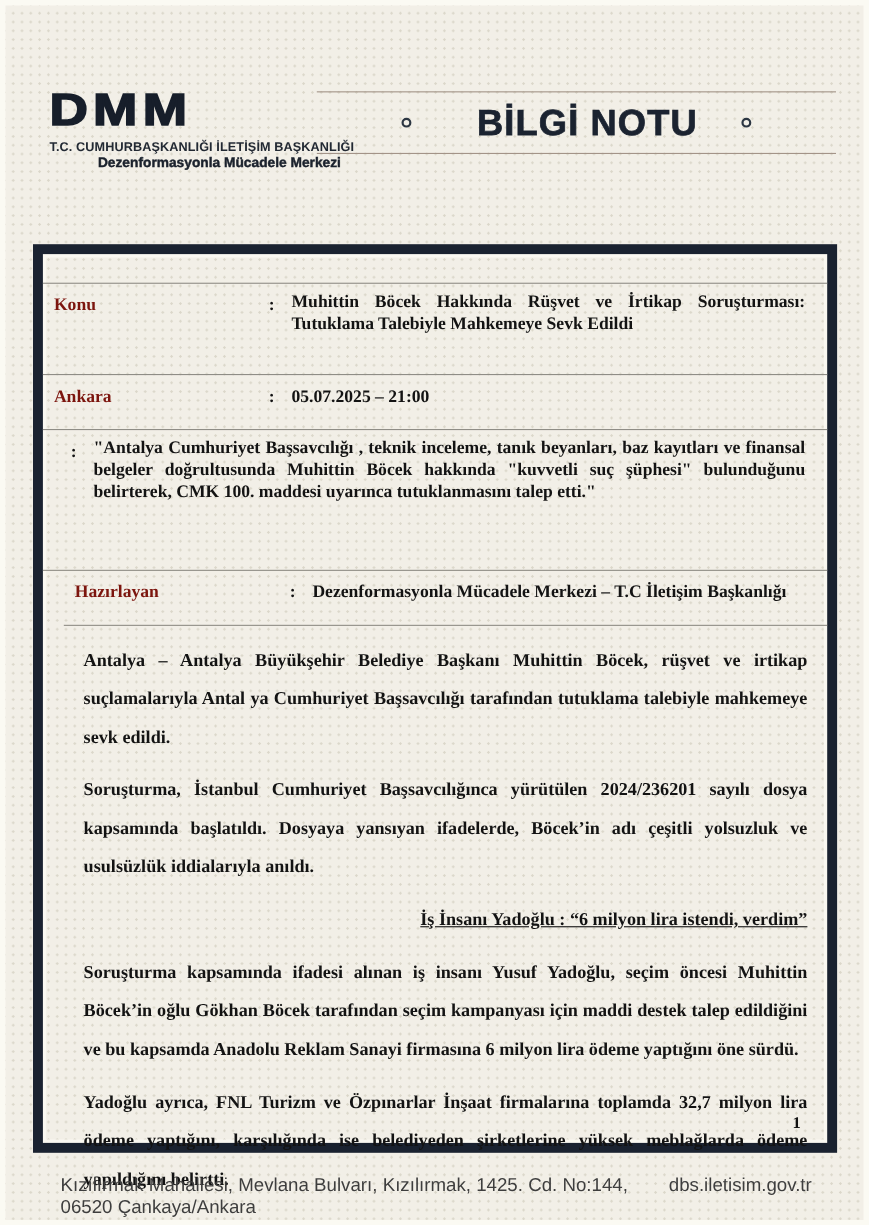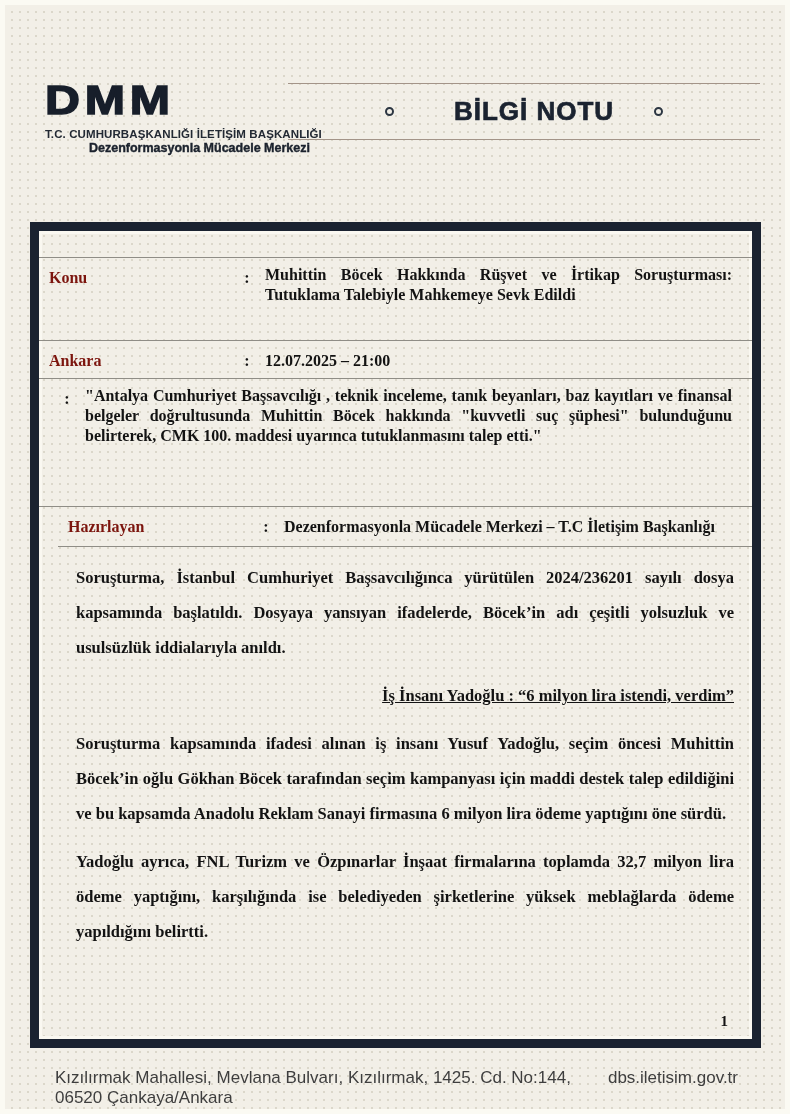--- a/index.html
+++ b/index.html
@@ -41,36 +41,36 @@
     position:absolute; left:288px; top:83px; width:472px; height:57px;
     border-top:1px solid #a39488; border-bottom:1px solid #a39488;
     display:flex; align-items:center; justify-content:center; gap:40px;
   }
   .banner-circle {
     width:9px; height:9px; border:2px solid #2c3642; border-radius:50%;
     flex:none; background:transparent;
   }
   .banner-title {
     font-family:"Liberation Sans", sans-serif;
-    font-weight:bold; font-size:26px; letter-spacing:1px;
+    font-weight:bold; font-size:33px; letter-spacing:1px;
     color:#1b2330; -webkit-text-stroke:0.7px #1b2330; white-space:nowrap;margin-left:20px;
   }
 
   
   .doc-box {
     position:absolute; left:30px; top:222px; width:731px; height:826px;
     border:9px solid #1a2230;
     box-shadow: inset 0 0 0 3px #faf8f1;
   }
 
   .info-table { margin-top:26px; border-top:1px solid #8f8d86; }
   .info-row {
     display:flex; align-items:flex-start;
     border-bottom:1px solid #8f8d86;
-    padding:7px 20px 4px 10px;
+    padding:7px 20px 16px 10px;
   }
   .row-konu       { min-height:83px; }
   .row-tarih      { min-height:38px; }
   .row-aciklama   { min-height:128px; }
   .row-hazirlayan { min-height:40px;margin-left:19px; }
   .info-label {
     flex:none; width:180px;
     color:#7c150e; font-weight:bold; font-size:16px; line-height:26px;
   }
   .info-sep {
@@ -127,37 +127,38 @@
 
       <div class="info-row row-konu">
         <div class="info-label">Konu</div>
         <div class="info-sep">:</div>
         <div class="info-value">Muhittin Böcek Hakkında Rüşvet ve İrtikap Soruşturması: Tutuklama Talebiyle Mahkemeye Sevk Edildi</div>
       </div>
 
       <div class="info-row row-tarih">
         <div class="info-label">Ankara</div>
         <div class="info-sep">:</div>
-        <div class="info-value">12.07.2025 – 21:00</div>
+        <div class="info-value">05.07.2025 – 21:00</div>
       </div>
 
       <div class="info-row row-aciklama">
         <div class="info-sep">:</div>
         <div class="info-value">"Antalya Cumhuriyet Başsavcılığı , teknik inceleme, tanık beyanları, baz kayıtları ve finansal belgeler doğrultusunda Muhittin Böcek hakkında "kuvvetli suç şüphesi" bulunduğunu belirterek, CMK 100. maddesi uyarınca tutuklanmasını talep etti."</div>
       </div>
 
       <div class="info-row row-hazirlayan">
         <div class="info-label">Hazırlayan</div>
         <div class="info-sep">:</div>
         <div class="info-value">Dezenformasyonla Mücadele Merkezi – T.C İletişim Başkanlığı</div>
       </div>
 
     </div>
 
     <div class="doc-body">
+      <p>Antalya – Antalya Büyükşehir Belediye Başkanı Muhittin Böcek, rüşvet ve irtikap suçlamalarıyla Antal ya Cumhuriyet Başsavcılığı tarafından tutuklama talebiyle mahkemeye sevk edildi.</p>
       <p>Soruşturma, İstanbul Cumhuriyet Başsavcılığınca yürütülen 2024/236201 sayılı dosya kapsamında başlatıldı. Dosyaya yansıyan ifadelerde, Böcek’in adı çeşitli yolsuzluk ve usulsüzlük iddialarıyla anıldı.</p>
       <h2>İş İnsanı Yadoğlu : “6 milyon lira istendi, verdim”</h2>
       <p>Soruşturma kapsamında ifadesi alınan iş insanı Yusuf Yadoğlu,  seçim öncesi Muhittin Böcek’in oğlu Gökhan Böcek tarafından seçim kampanyası için maddi destek talep edildiğini ve bu kapsamda Anadolu Reklam Sanayi firmasına 6 milyon lira ödeme yaptığını öne sürdü.</p>
       <p>Yadoğlu ayrıca, FNL Turizm ve Özpınarlar İnşaat firmalarına toplamda 32,7 milyon lira ödeme yaptığını, karşılığında ise belediyeden şirketlerine yüksek meblağlarda ödeme yapıldığını belirtti.</p>
     </div>
 
     <div class="page-num">1</div>
   </div>
 
   <div class="footer">

